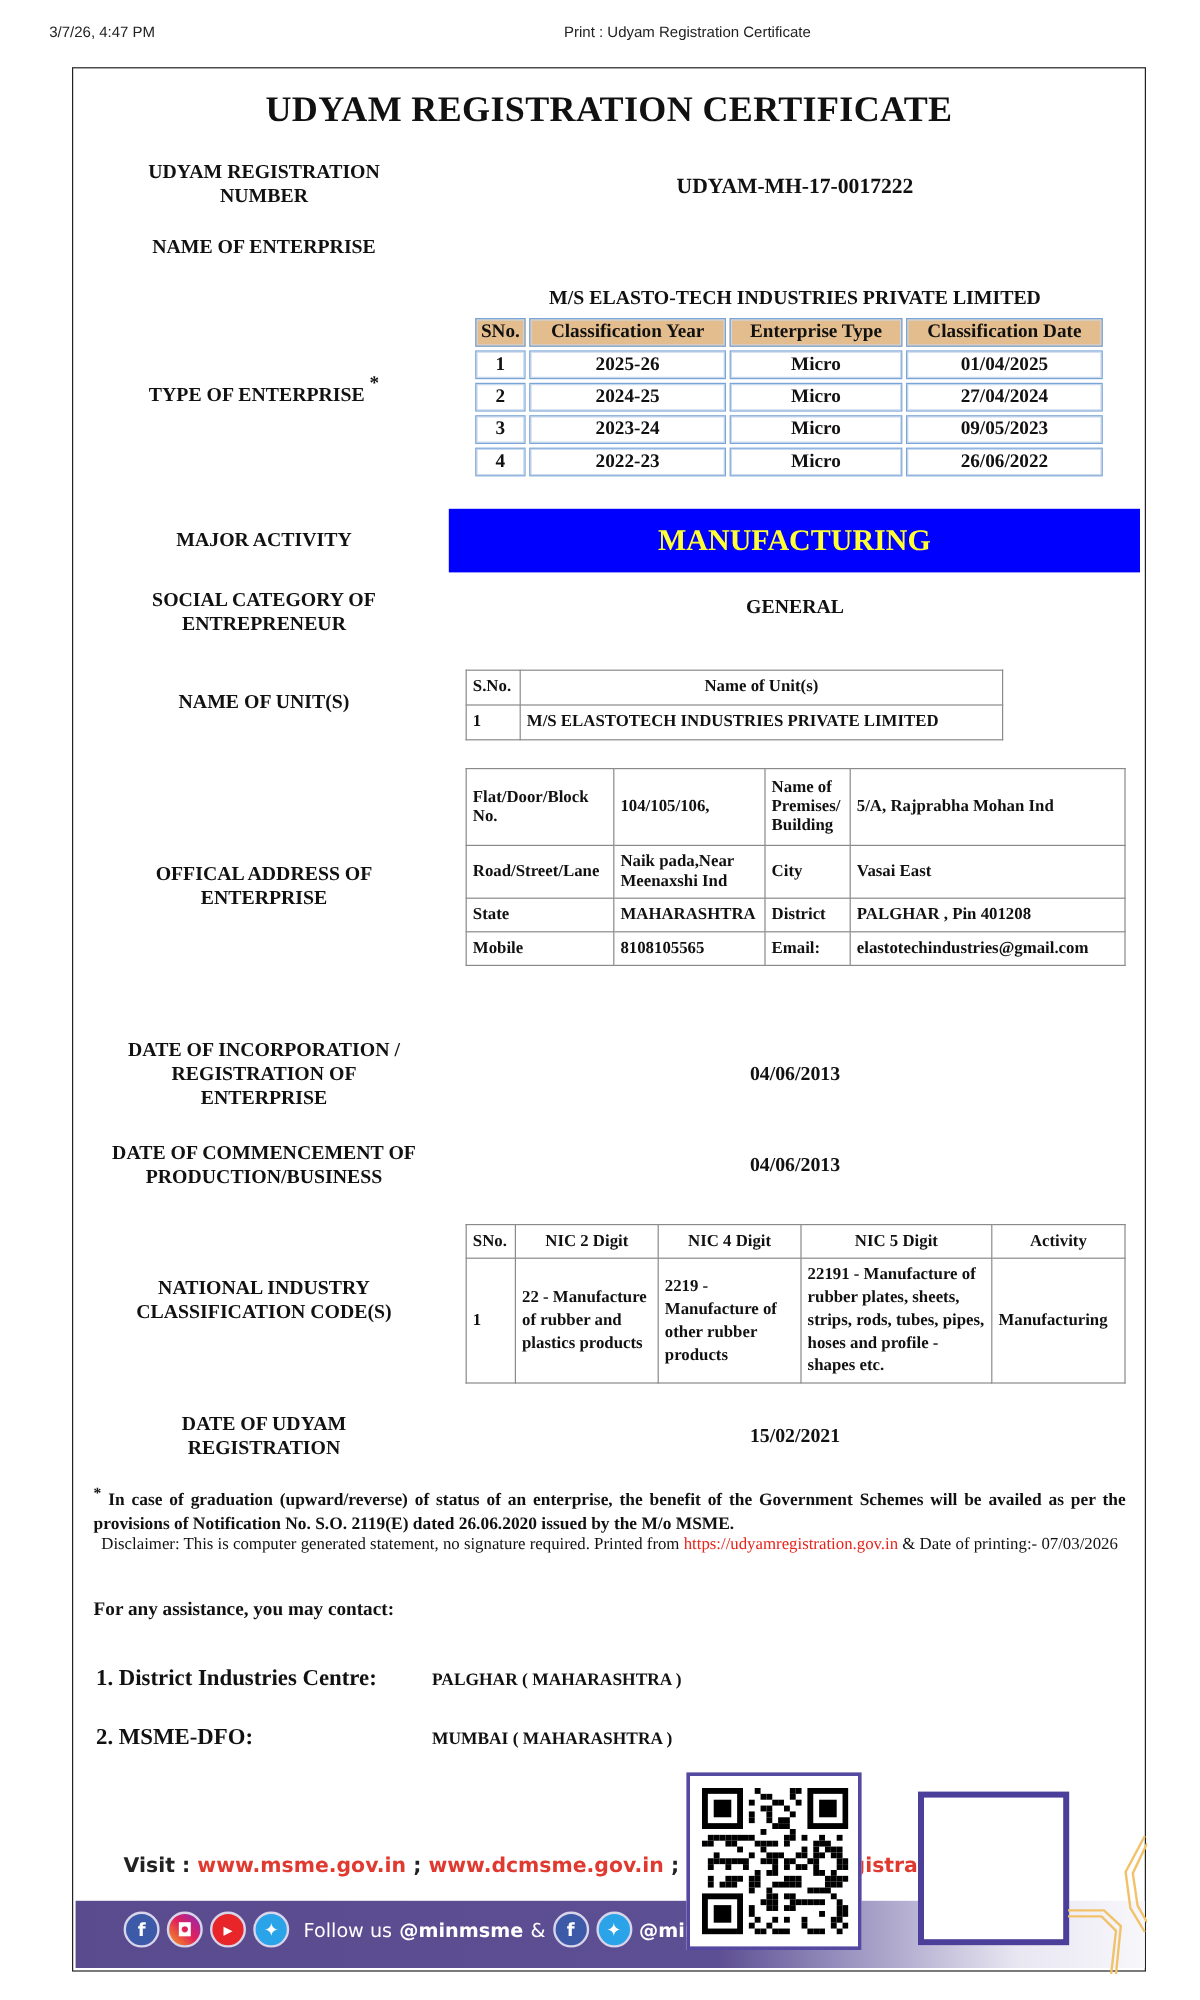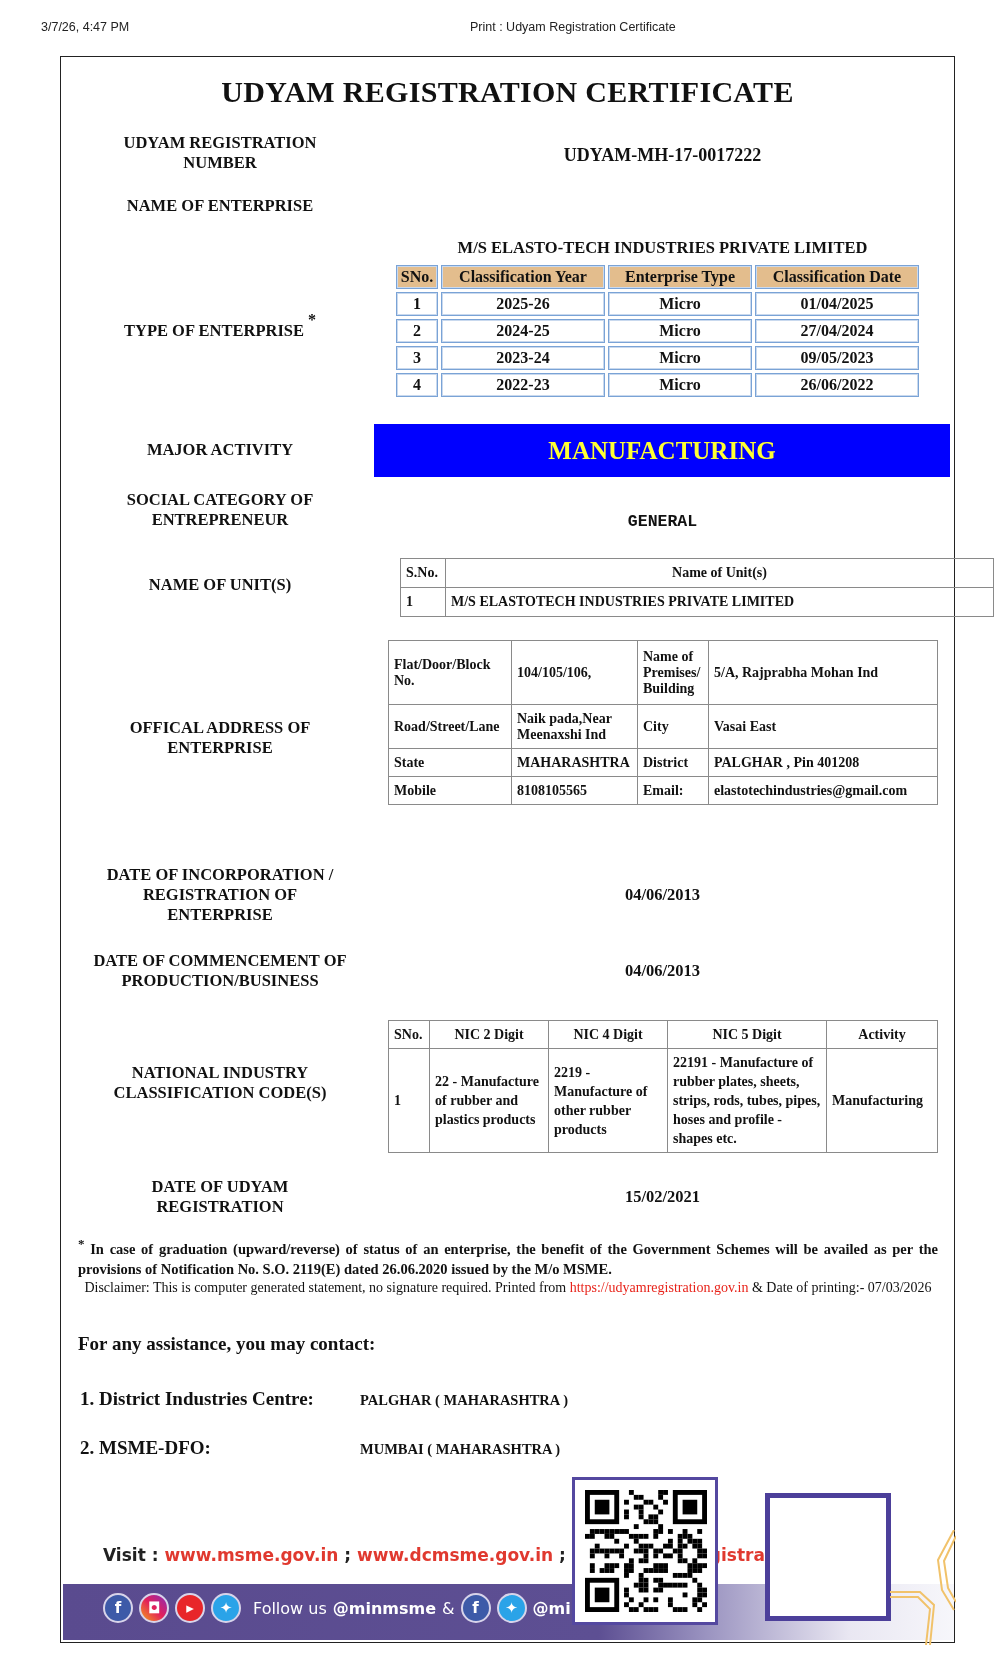--- a/index.html
+++ b/index.html
@@ -17,31 +17,31 @@
   .cls { position: absolute; left: 393px; top: 262px; border-collapse: separate; border-spacing: 3px; background: #fff; }
   .cls td, .cls th { border: 1.5px solid #7aa3d6; box-shadow: inset 0 0 0 1px #c9d9ee; font-size: 16px; font-weight: bold; text-align: center; padding: 0; height: 22px; }
   .cls th { background: #e3bd8d; height: 22px; }
   .cls .c0 { width: 40px; } .cls .c1 { width: 162px; } .cls .c2 { width: 142px; } .cls .c3 { width: 162px; }
 
   .activity-bar { position: absolute; left: 374px; top: 424px; width: 576px; height: 53px; background: #0000ff; color: #ffff33; font-weight: bold; font-size: 25px; text-align: center; line-height: 53px; }
 
   table.grid { position: absolute; border-collapse: collapse; font-size: 14px; font-weight: bold; }
   table.grid td, table.grid th { border: 1.5px solid #8a8a8a; padding: 2px 5px; vertical-align: middle; text-align: left; }
   table.grid th { font-weight: bold; text-align: center; }
-  .units { left: 400px; top: 558px; width: 594px; border-radius: 23px; }
+  .units { left: 388px; top: 558px; width: 448px; border-radius: 23px; }
   .units td, .units th { height: 24px; }
   .addr { left: 388px; top: 640px; width: 550px; }
   .nic { left: 388px; top: 1020px; width: 550px; }
   .nic td { vertical-align: top; line-height: 19px; }
 
   .note { position: absolute; left: 78px; top: 1234px; width: 860px; font-size: 14.5px; font-weight: bold; line-height: 20px; text-align: justify; }
   .note .ast { font-size: 13px; vertical-align: super; }
   .disclaimer { position: absolute; left: 78px; top: 1278px; width: 860px; font-size: 14px; line-height: 19px; text-align: center; }
   .disclaimer a { color: #e8231a; text-decoration: none; }
-  .assist { position: absolute; left: 78px; top: 1333px; font-size: 19px; font-weight: bold; }
+  .assist { position: absolute; left: 78px; top: 1333px; font-size: 16px; font-weight: bold; }
   .contact-label { position: absolute; left: 80px; font-size: 19px; font-weight: bold; }
   .contact-val { position: absolute; left: 360px; font-size: 14.5px; font-weight: bold; }
 
   .banner { position: absolute; left: 61px; top: 1480px; width: 893px; height: 160px; overflow: hidden; }
   .visit { position: absolute; left: 42px; top: 65px; font-family: "DejaVu Sans", sans-serif; font-weight: bold; font-size: 17px; color: #222; white-space: nowrap; }
   .visit .u { color: #e0392f; }
   .purple { position: absolute; left: 2px; top: 104px; width: 893px; height: 56px; background: linear-gradient(90deg, #5a4b8f 0%, #5d4f93 60%, #9a93c0 72%, #e9e7f2 88%, #f7f7fb 100%); }
   .social { position: absolute; left: 42px; top: 113px; display: flex; align-items: center; gap: 6px; font-family: "DejaVu Sans", sans-serif; color: #fff; font-size: 16px; white-space: nowrap; }
   .soc { width: 30px; height: 30px; border-radius: 50%; border: 2px solid #d8d4ea; box-sizing: border-box; display: flex; align-items: center; justify-content: center; font-weight: bold; font-size: 15px; color: #fff; }
   .fb { background: #3d5aa8; } .ig { background: linear-gradient(45deg, #f4a01a, #e3205a, #8b2bb8); } .yt { background: #e8262a; } .tw { background: #2aa3e8; }
@@ -112,21 +112,21 @@
   </tbody>
 </table>
 
 <div class="label" style="top:440px;">MAJOR ACTIVITY</div>
 <div class="activity-bar">MANUFACTURING</div>
 
 <div class="label" style="top:490px;">
   <div>SOCIAL CATEGORY OF</div>
   <div>ENTREPRENEUR</div>
 </div>
-<div class="value" style="top:512px;font-family:Liberation Mono, monospace;">GENERAL</div>
+<div class="value" style="top:496px;">GENERAL</div>
 
 <div class="label" style="top:575px;">NAME OF UNIT(S)</div>
 <table class="grid units">
   <tbody>
       <tr>
     <th style="width:34px; text-align:left;">S.No.</th>
     <th>Name of Unit(s)</th>
   </tr>
   <tr>
     <td>1</td>

